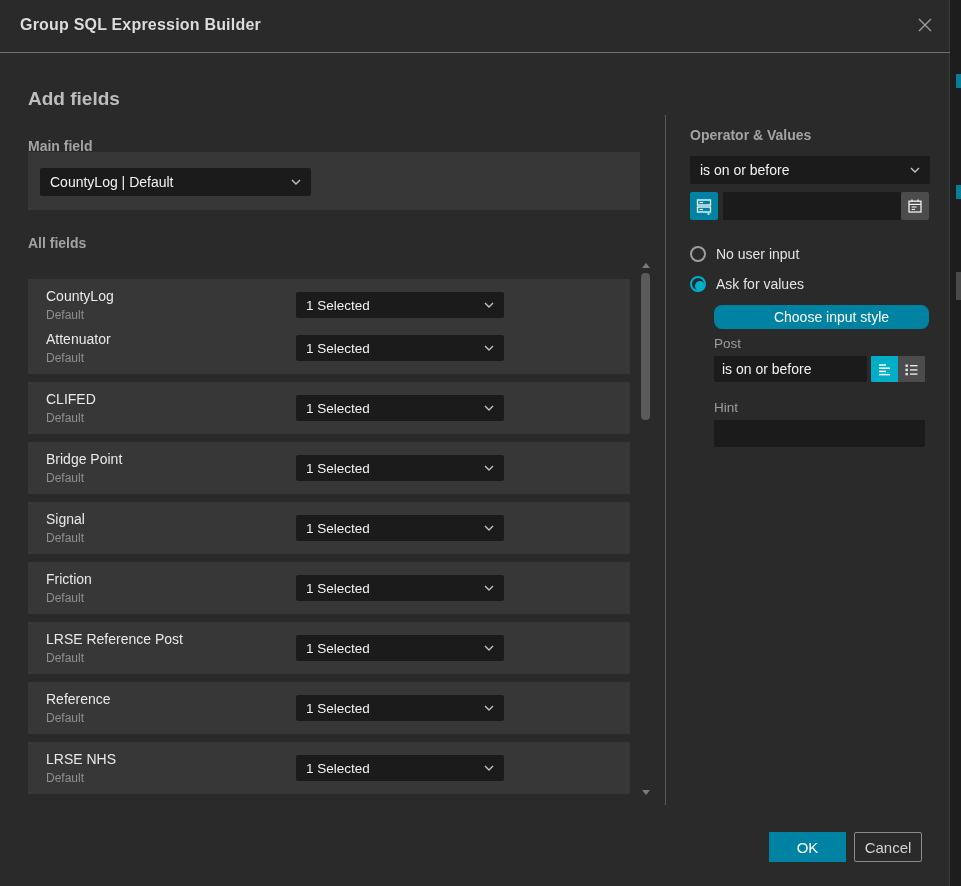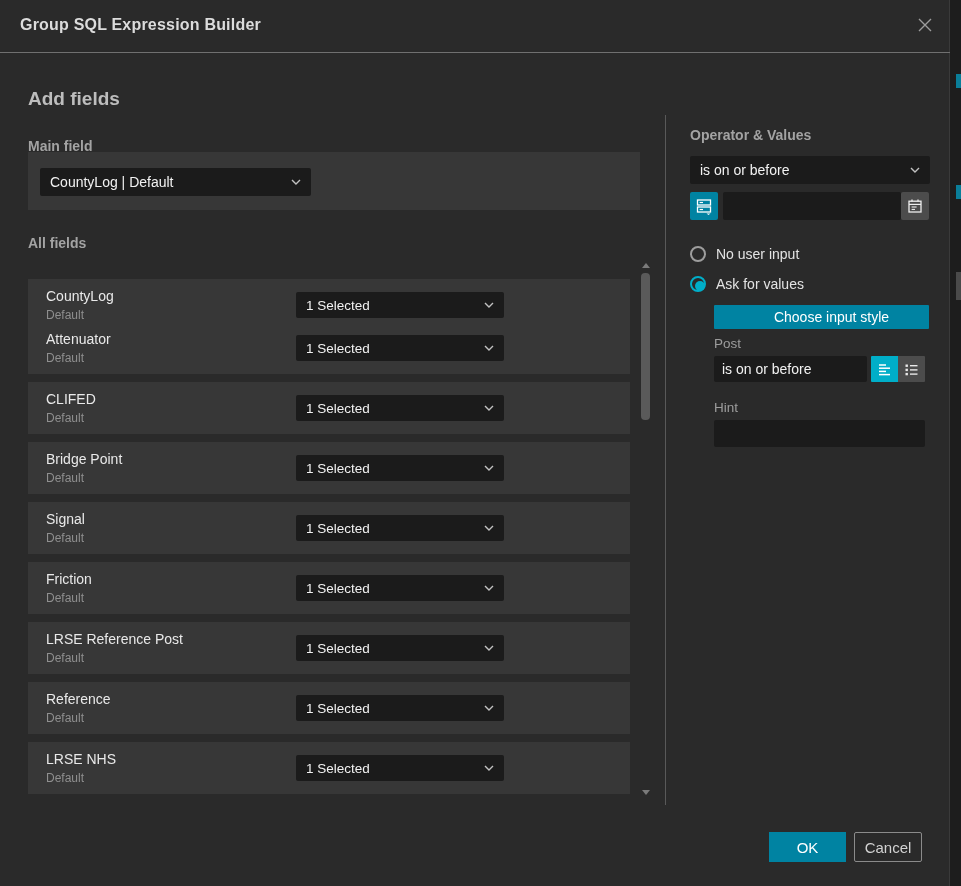--- a/index.html
+++ b/index.html
@@ -65,21 +65,21 @@
                 gap:10px; cursor:pointer; }
   .radio-dot  { width:16px; height:16px; border-radius:50%; border:2px solid #9d9d9d;
                 position:relative; flex:0 0 auto; }
   .radio-item.selected .radio-dot { border-color:var(--accent2); }
   .radio-item.selected .radio-dot::after { content:""; position:absolute; left:3px; top:3px;
                 width:10px; height:10px; border-radius:50%; background:var(--accent2); }
   .radio-label { font-size:14px; color:#e3e3e3; }
 
   .choose-btn { position:absolute; left:714px; top:305px; width:215px; height:24px;
                 background:var(--accent); color:#fff; font-size:14px; border:none;
-                border-radius:1px; cursor:pointer; display:flex; align-items:center; justify-content:center;padding-left:20px; }
+                border-radius:8px; cursor:pointer; display:flex; align-items:center; justify-content:center;padding-left:20px; }
 
   .lbl { position:absolute; font-size:13.5px; color:#9d9d9d; }
   .label-input { position:absolute; left:714px; top:356px; width:153px; height:26px; }
   .icon-btn { position:absolute; top:356px; width:27px; height:26px; display:flex;
               align-items:center; justify-content:center; cursor:pointer; }
   .icon-btn.b1 { left:871px; background:var(--accent2); border-radius:1px 0 0 1px; }
   .icon-btn.b2 { left:898px; background:#4c4c4c; border-radius:0 1px 1px 0; }
   .hint-input { position:absolute; left:714px; top:420px; width:211px; height:27px; }
 
   

